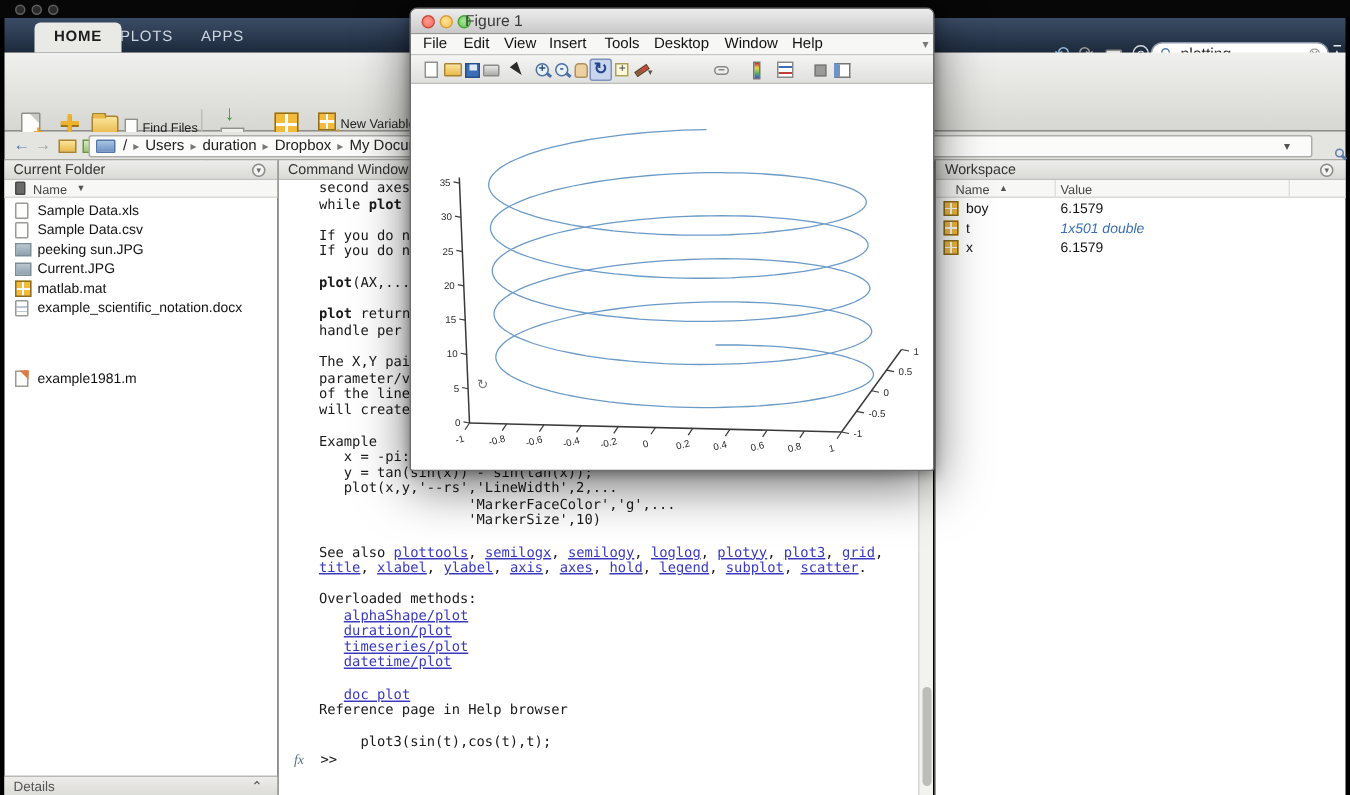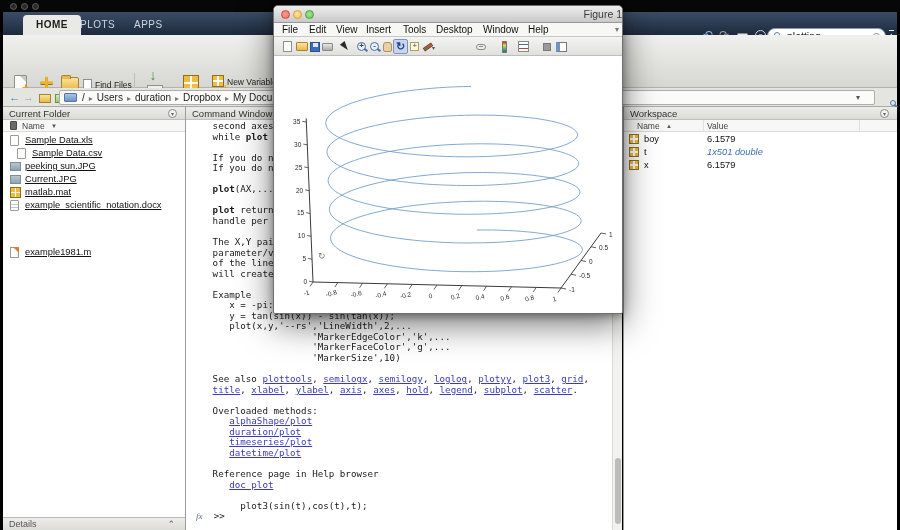--- a/index.html
+++ b/index.html
@@ -76,21 +76,21 @@
   .panel-menu { position:absolute; top:2px; width:9px; height:9px; border:1px solid #8a8a88; border-radius:50%;
     font-size:6px; color:#666; text-align:center; line-height:8px; background:#f4f4f2; }
   .panel-header { position:absolute; left:0; top:13px; right:0; height:12px; background:#f7f7f5;
     border-bottom:1px solid #dadad7; font-size:8.5px; color:#444; line-height:12px; }
   .v-divider { position:absolute; top:107px; height:423px; width:1px; background:#9c9c9a; }
 
   
   #current-folder { left:3px; width:182px; }
   .file-row { position:absolute; left:0; width:100%; height:13px; font-size:9.3px; color:#111; line-height:13px; white-space:nowrap; }
   .file-row .fic { position:absolute; left:7px; top:1px; }
-  .file-row .fname { position:absolute; left:22px;text-decoration:underline; }
+  .file-row .fname { position:absolute; left:22px; }
   .f-sheet { width:9px; height:11px; background:#fdfdfb; border:1px solid #9a9a97; border-radius:1px; }
   .f-sheet.dark { background:#6a6a68; border-color:#4a4a48; }
   .f-sheet.lines { background-image:linear-gradient(#0000 3px,#b9c6d8 3px,#b9c6d8 4px,#0000 4px,#0000 6px,#b9c6d8 6px,#b9c6d8 7px,#0000 7px); }
   .f-img { width:11px; height:9px; margin-top:1px; background:linear-gradient(#b9c6cf,#8fa3ae); border:1px solid #7d8d96; }
   .f-mat { width:11px; height:11px; }
   .f-m { width:9px; height:11px; background:#fdfdfb; border:1px solid #9a9a97; position:relative; }
   .f-m::after { content:''; position:absolute; right:-1px; top:-1px; border:3px solid #e07840; border-left-color:transparent; border-bottom-color:transparent; }
   .details-bar { position:absolute; left:3px; top:517px; width:182px; height:13px;
     background:linear-gradient(#eDecea,#dcdcd8); border-top:1px solid #b8b8b5;
     font-size:9px; color:#555; line-height:13px; padding-left:6px; }
@@ -122,21 +122,21 @@
   
   #figure-window { position:absolute; left:273px; top:5px; width:350px; height:309px; z-index:50;
     background:#fff; border:1px solid #6f6f6f; border-radius:5px 5px 2px 2px;
     box-shadow:0 10px 34px rgba(0,0,0,.55), 0 2px 8px rgba(0,0,0,.35); }
   .fig-titlebar { position:absolute; left:0; top:0; right:0; height:17px;
     background:linear-gradient(#ededed,#c9c9c9); border-bottom:1px solid #979797; border-radius:4px 4px 0 0; }
   .t-light { position:absolute; top:4px; width:9px; height:9px; border-radius:50%; }
   .t-red { left:7px; background:radial-gradient(circle at 3px 3px,#ff9a8d,#ee6a5e); border:.5px solid #ce4a3e; }
   .t-yellow { left:19px; background:radial-gradient(circle at 3px 3px,#ffe29a,#f5bf4f); border:.5px solid #d8a13c; }
   .t-green { left:31px; background:radial-gradient(circle at 3px 3px,#a5e88f,#61c454); border:.5px solid #47a33a; }
-  .fig-title { position:absolute; left:0; right:0; top:2px; text-align:right; font-size:10.5px; color:#3a3a3a; line-height:13px;padding-left:36px; }
+  .fig-title { position:absolute; left:0; right:0; top:2px; text-align:left; font-size:10.5px; color:#3a3a3a; line-height:13px;padding-left:36px; }
   .fig-menubar { position:absolute; left:0; top:17px; right:0; height:14px; background:#f7f7f6; border-bottom:1px solid #c6c6c4; }
   .fig-menu { position:absolute; top:0; font-size:10px; color:#111; line-height:14px; }
   .fig-menu-ovf { position:absolute; right:3px; top:2px; font-size:8px; color:#777; }
   .fig-toolbar { position:absolute; left:0; top:31px; right:0; height:19px;
     background:linear-gradient(#f4f4f3,#e0e0de); border-bottom:1px solid #bdbdbb; }
   .fi { position:absolute; top:2px; width:15px; height:15px; display:flex; align-items:center; justify-content:center; border-radius:2px; }
   .fi.active { background:#c9d5ec; border:1px solid #7e92bc; }
   .fi-dd { position:absolute; top:7px; font-size:6px; color:#555; }
   .ic-page-s { width:9px; height:11px; background:#fdfdfb; border:1px solid #8f8f8c; }
   .ic-folder-s { width:12px; height:9px; background:linear-gradient(#fbe49a,#e9b94e); border:1px solid #a8832f; border-radius:1px; }
@@ -268,21 +268,21 @@
     <div class="panel-header">
       <span style="position:absolute;left:7px;top:1px"><span class="f-sheet dark" style="display:inline-block;width:7px;height:9px"></span></span>
       <span style="position:absolute;left:19px">Name</span>
       <span class="sort-glyph" style="position:absolute;left:48px">▼</span>
     </div>
     <div id="file-list">
         <div class="file-row" style="top: 27px;">
           <span class="fic f-sheet"></span>
           <span class="fname">Sample Data.xls</span>
         </div>
-        <div class="file-row" style="top: 40px; margin-left: 7px;">
+        <div class="file-row" style="top: 40px;">
           <span class="fic f-sheet"></span>
           <span class="fname">Sample Data.csv</span>
         </div>
         <div class="file-row" style="top: 53px;">
           <span class="fic f-img"></span>
           <span class="fname">peeking sun.JPG</span>
         </div>
         <div class="file-row" style="top: 66px;">
           <span class="fic f-img"></span>
           <span class="fname">Current.JPG</span>
@@ -323,35 +323,34 @@
         <div class="cmd-line"> </div>
         <div class="cmd-line">   The X,Y pairs, or X,Y,S triples, can be followed by</div>
         <div class="cmd-line">   parameter/value pairs to specify additional properties</div>
         <div class="cmd-line">   of the lines. For example, plot(X,Y,'LineWidth',2)</div>
         <div class="cmd-line">   will create a plot with a line width of 2 points.</div>
         <div class="cmd-line"> </div>
         <div class="cmd-line">   Example</div>
         <div class="cmd-line">      x = -pi:pi/10:pi;</div>
         <div class="cmd-line">      y = tan(sin(x)) - sin(tan(x));</div>
         <div class="cmd-line">      plot(x,y,'--rs','LineWidth',2,...</div>
-        <div class="cmd-line">                     'MarkerEdgeColor','k',...</div>
         <div class="cmd-line">                     'MarkerFaceColor','g',...</div>
         <div class="cmd-line">                     'MarkerSize',10)</div>
         <div class="cmd-line"> </div>
         <div class="cmd-line">   See also <span class="cmd-link">plottools</span>, <span class="cmd-link">semilogx</span>, <span class="cmd-link">semilogy</span>, <span class="cmd-link">loglog</span>, <span class="cmd-link">plotyy</span>, <span class="cmd-link">plot3</span>, <span class="cmd-link">grid</span>,</div>
         <div class="cmd-line">   <span class="cmd-link">title</span>, <span class="cmd-link">xlabel</span>, <span class="cmd-link">ylabel</span>, <span class="cmd-link">axis</span>, <span class="cmd-link">axes</span>, <span class="cmd-link">hold</span>, <span class="cmd-link">legend</span>, <span class="cmd-link">subplot</span>, <span class="cmd-link">scatter</span>.</div>
         <div class="cmd-line"> </div>
         <div class="cmd-line">   Overloaded methods:</div>
         <div class="cmd-line">      <span class="cmd-link">alphaShape/plot</span></div>
         <div class="cmd-line">      <span class="cmd-link">duration/plot</span></div>
         <div class="cmd-line">      <span class="cmd-link">timeseries/plot</span></div>
         <div class="cmd-line">      <span class="cmd-link">datetime/plot</span></div>
         <div class="cmd-line"> </div>
+        <div class="cmd-line">      <span class="cmd-link">doc plot</span></div>
         <div class="cmd-line">   Reference page in Help browser</div>
-        <div class="cmd-line">      <span class="cmd-link">doc plot</span></div>
         <div class="cmd-line"> </div>
         <div class="cmd-line">        plot3(sin(t),cos(t),t);</div>
         <div class="cmd-line"><span class="cmd-fx">fx</span>  &gt;&gt;</div>
       </div>
     <div class="cmd-scroll">
       <div class="cmd-thumb"></div>
     </div>
   </div>
   <div class="v-divider" style="left:623px"></div>
 

